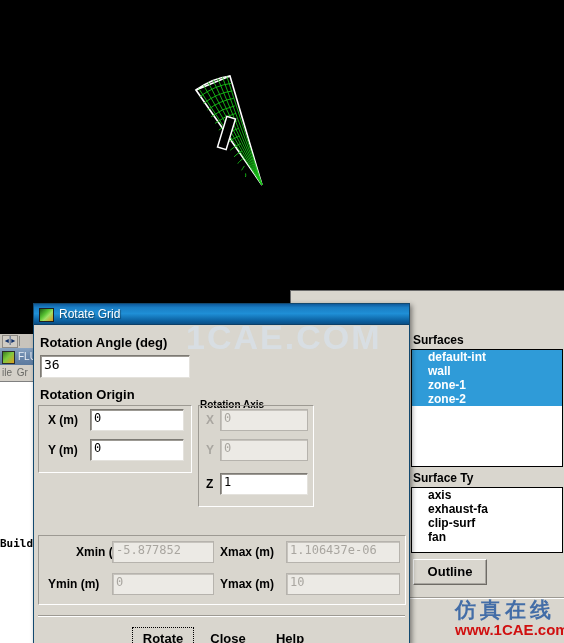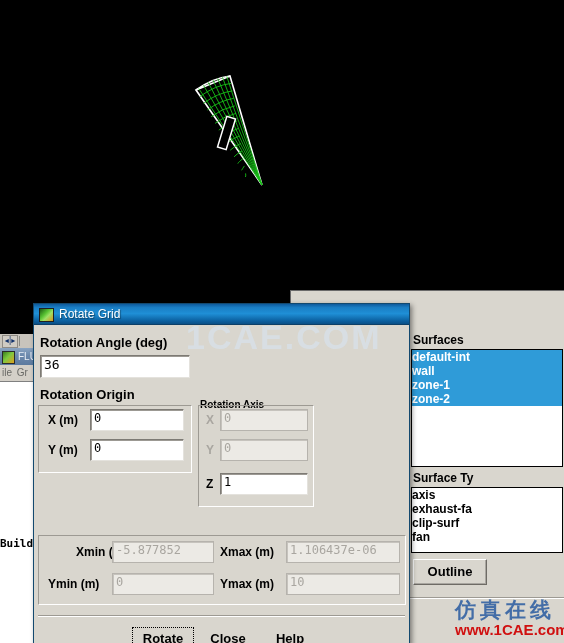--- a/index.html
+++ b/index.html
@@ -225,21 +225,21 @@
 
   .listbox {
     position: absolute;
     background: #ffffff;
     border: 1px solid #000000;
     overflow: hidden;
     font-size: 12px;
     font-weight: bold;
   }
   .list-item {
-    padding: 0 0;
+    padding: 0 16px;
     line-height: 14px;
     white-space: nowrap;
     color: #000;
     cursor: pointer;
   }
   .list-item.sel {
     background: #2f9bd8;
     color: #ffffff;
   }
 

